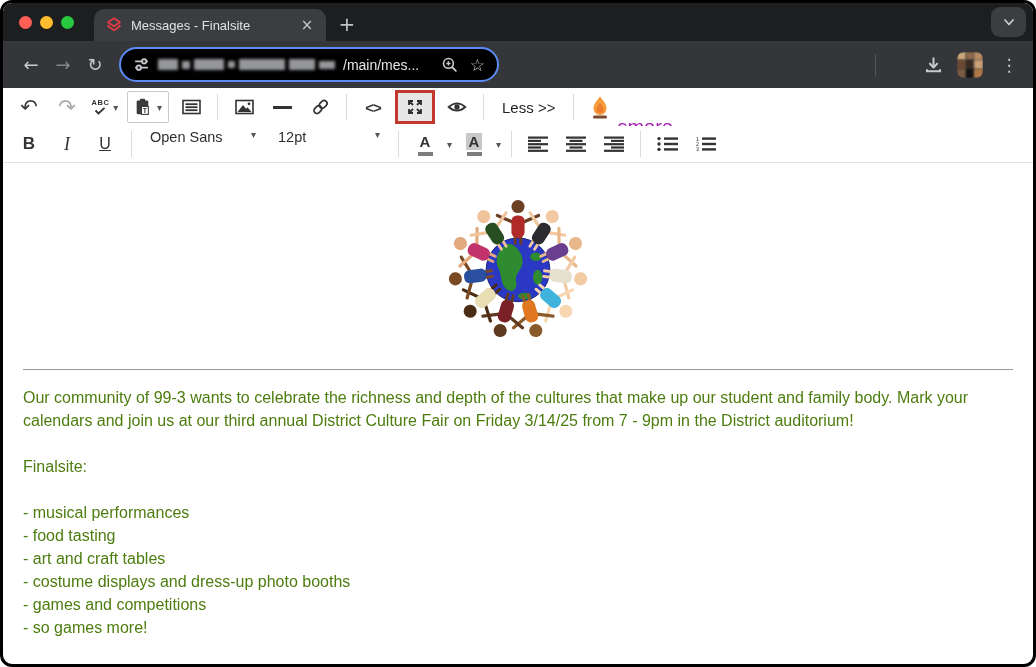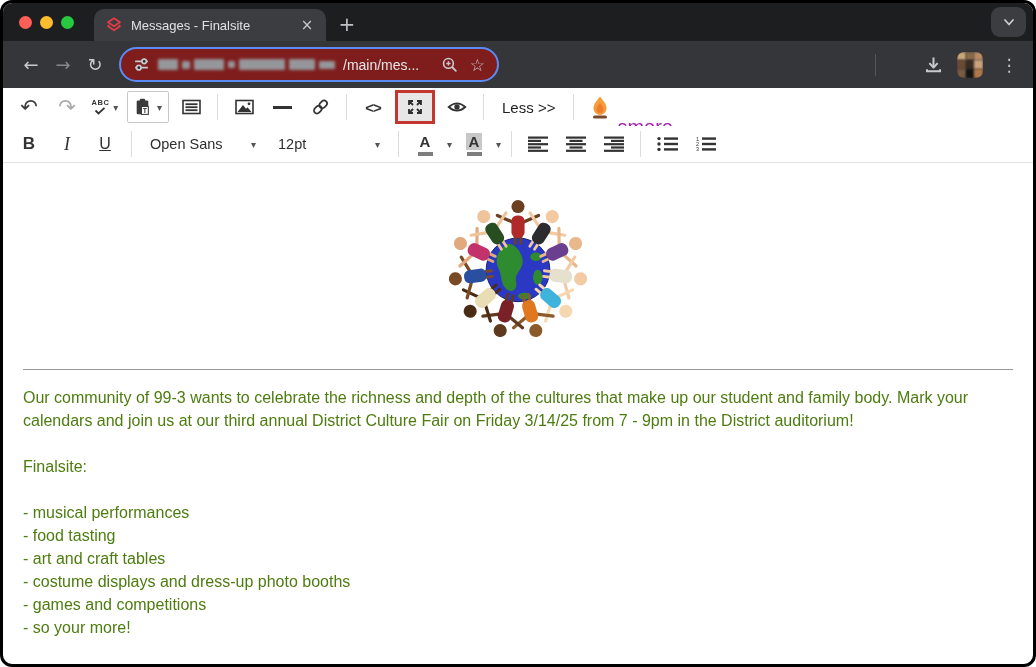--- a/index.html
+++ b/index.html
@@ -21,21 +21,21 @@
   .tab-title { flex:1; white-space:nowrap; overflow:hidden; }
   .tab-close { color:#c6c8cc; font-size:15px; width:18px; height:18px; text-align:center; line-height:18px; border-radius:50%; font-family:"DejaVu Sans",sans-serif; }
   .newtab { color:#c0c2c5; font-size:20px; width:30px; height:30px; display:flex; align-items:center; justify-content:center; margin:0 0 2px 6px; font-family:"DejaVu Sans",sans-serif; }
   .win-chevron { position:absolute; right:7px; top:4px; width:35px; height:30px; background:#3c3d41; border-radius:9px; display:flex; align-items:center; justify-content:center; }
   
   .addressbar { height:47px; background:#35363a; display:flex; align-items:center; padding:0 12px; color:#c7c9cd; flex:none; }
   .nav-btn { width:32px; height:32px; display:flex; align-items:center; justify-content:center; font-size:18px; font-family:"DejaVu Sans",sans-serif; }
   .nav-btn.dim { color:#85878b; }
   .urlpill {
     width:380px; height:35px; margin-left:8px; border:2px solid #5b8cf5; border-radius:18px;
-    background:#7f1d1d; display:flex; align-items:center; padding:0 12px; gap:8px;
+    background:#000000; display:flex; align-items:center; padding:0 12px; gap:8px;
   }
   .redacted { display:flex; gap:4px; align-items:center; filter:blur(1.7px); }
   .redacted i { display:block; height:11px; background:#95979b; border-radius:1px; }
   .url-path { color:#e4e6e9; font-size:14px; white-space:nowrap; }
   .pill-right { margin-left:auto; display:flex; align-items:center; gap:12px; }
   .bar-right { margin-left:auto; display:flex; align-items:center; gap:14px; }
   .vsep-dark { width:1px; height:22px; background:#55565a; margin-right:34px; }
   .avatar { width:26px; height:26px; border-radius:7px; overflow:hidden; display:grid; grid-template-columns:1fr 1fr 1fr; grid-template-rows:1fr 1fr 1fr; }
   .avatar i { display:block; filter:blur(1px); }
   .kebab { font-size:17px; color:#c7c9cd; width:24px; text-align:center; font-family:"DejaVu Sans",sans-serif; }
@@ -54,21 +54,21 @@
   .spell-abc { font-size:7.5px; font-weight:bold; letter-spacing:0.5px; }
   .pastebox { display:flex; align-items:center; gap:6px; border:1px solid #c9c9c9; border-radius:2px; height:32px; padding:0 6px; }
   .code-btn { font-weight:bold; font-size:15px; letter-spacing:-1px; }
   .fs-wrap { border:3px solid #c4372e; background:#e7e7e7; width:40px; height:34px; display:flex; align-items:center; justify-content:center; }
   .less-btn { font-size:15px; color:#1f1f1f; padding:0 8px; white-space:nowrap; }
   .smore { display:flex; align-items:center; gap:7px; padding:0 6px; }
   .smore-text { font-size:20px; font-weight:normal; color:#a21caf; letter-spacing:0;margin-top:40px; }
   .b-btn { font-weight:bold; font-size:17px; }
   .i-btn { font-style:italic; font-family:"Liberation Serif",serif; font-size:18px; }
   .u-btn { text-decoration:underline; font-size:16px; }
-  .selectish { display:flex; align-items:center; justify-content:space-between; height:30px; padding:0 8px; font-size:14.5px; color:#2f2f2f; flex:none; }
+  .selectish { display:flex; align-items:flex-start; justify-content:space-between; height:30px; padding:0 8px; font-size:14.5px; color:#2f2f2f; flex:none; }
   .font-sel { width:122px; }
   .size-sel { width:118px; }
   .color-btn { display:flex; flex-direction:column; align-items:center; line-height:1; }
   .color-btn .letter { font-size:15px; font-weight:bold; padding:1px 3px; }
   .color-btn .bar { width:15px; height:4px; background:#7d7d7d; margin-top:2px; }
   .hilite .letter { background:#c8c8c8; }
   
   .content { flex:1; padding:0 20px; font-size:16px; line-height:23px; color:#4d7c0f; overflow:hidden; }
   .img-wrap { text-align:center; margin-top:28px; }
   .hr { border:none; border-top:1px solid #9a9a9a; margin:20px 0 16px 0; }
@@ -418,17 +418,17 @@
     <hr class="hr">
     <p class="para">Our community of 99-3 wants to celebrate the richness and depth of the cultures that make up our student and family body. Mark your calendars and join us at our third annual District Culture Fair on Friday 3/14/25 from 7 - 9pm in the District auditorium!</p>
     <p class="para">Finalsite:</p>
     <div>
 
     <div class="act-line">- musical performances</div>
         <div class="act-line">- food tasting</div>
         <div class="act-line">- art and craft tables</div>
         <div class="act-line">- costume displays and dress-up photo booths</div>
         <div class="act-line">- games and competitions</div>
-        <div class="act-line">- so your more!</div>
+        <div class="act-line">- so games more!</div>
       </div>
   </div>
 
 </div>
 
 </body></html>

